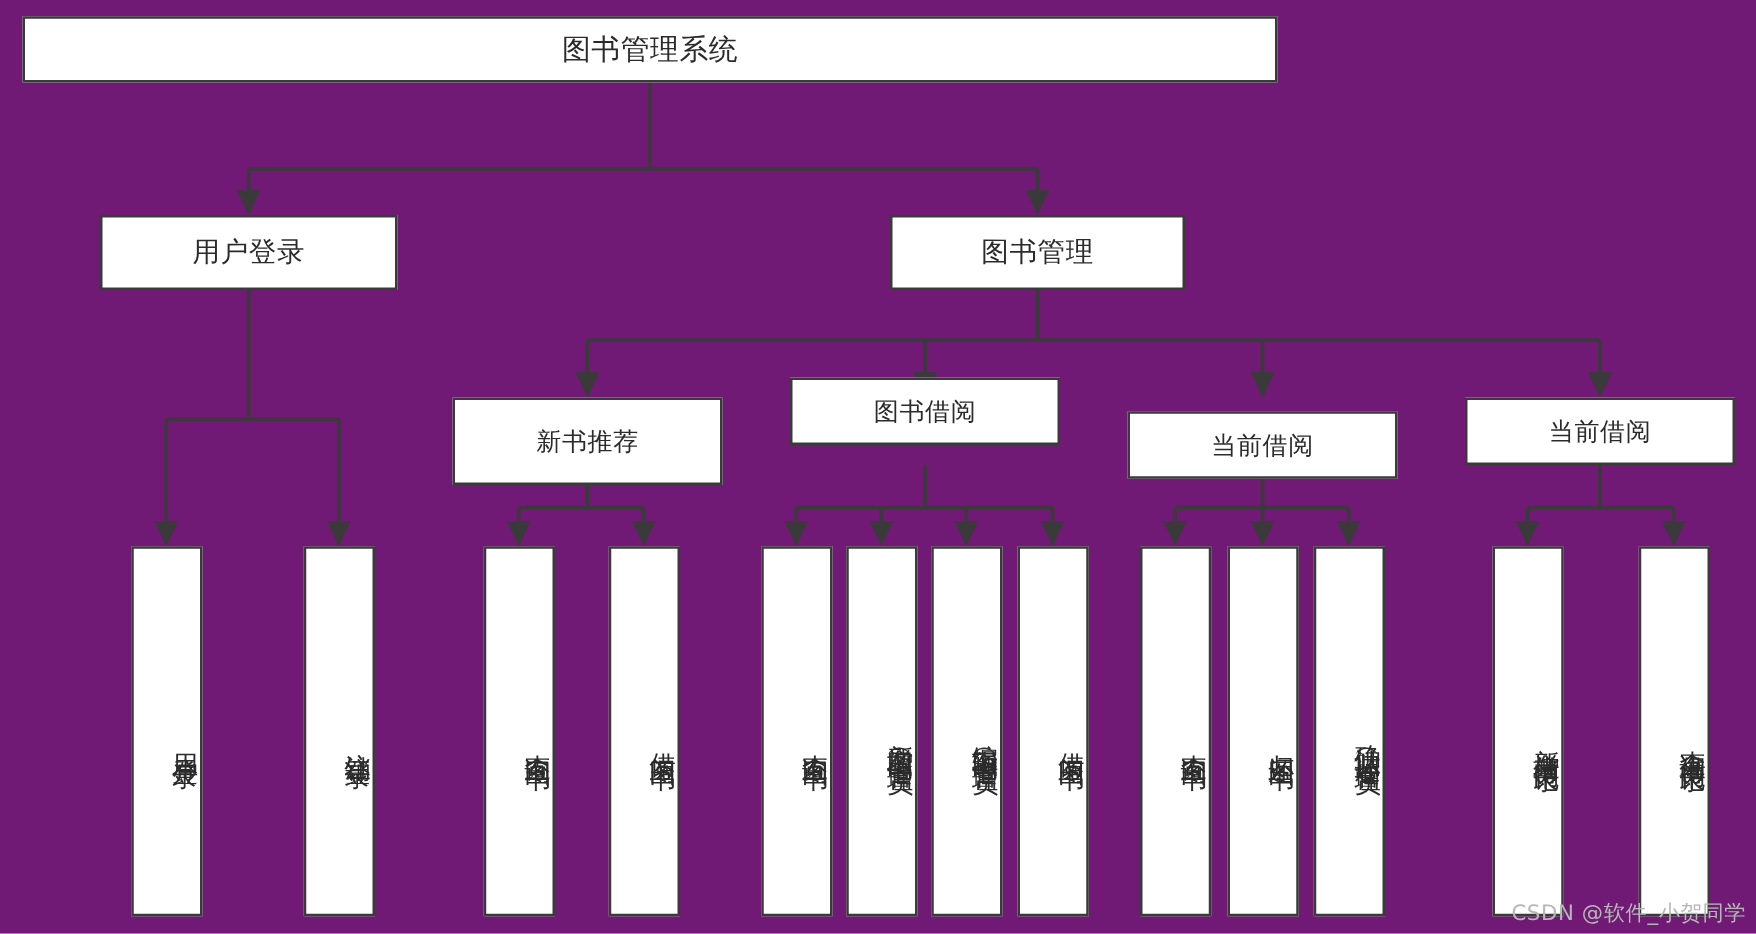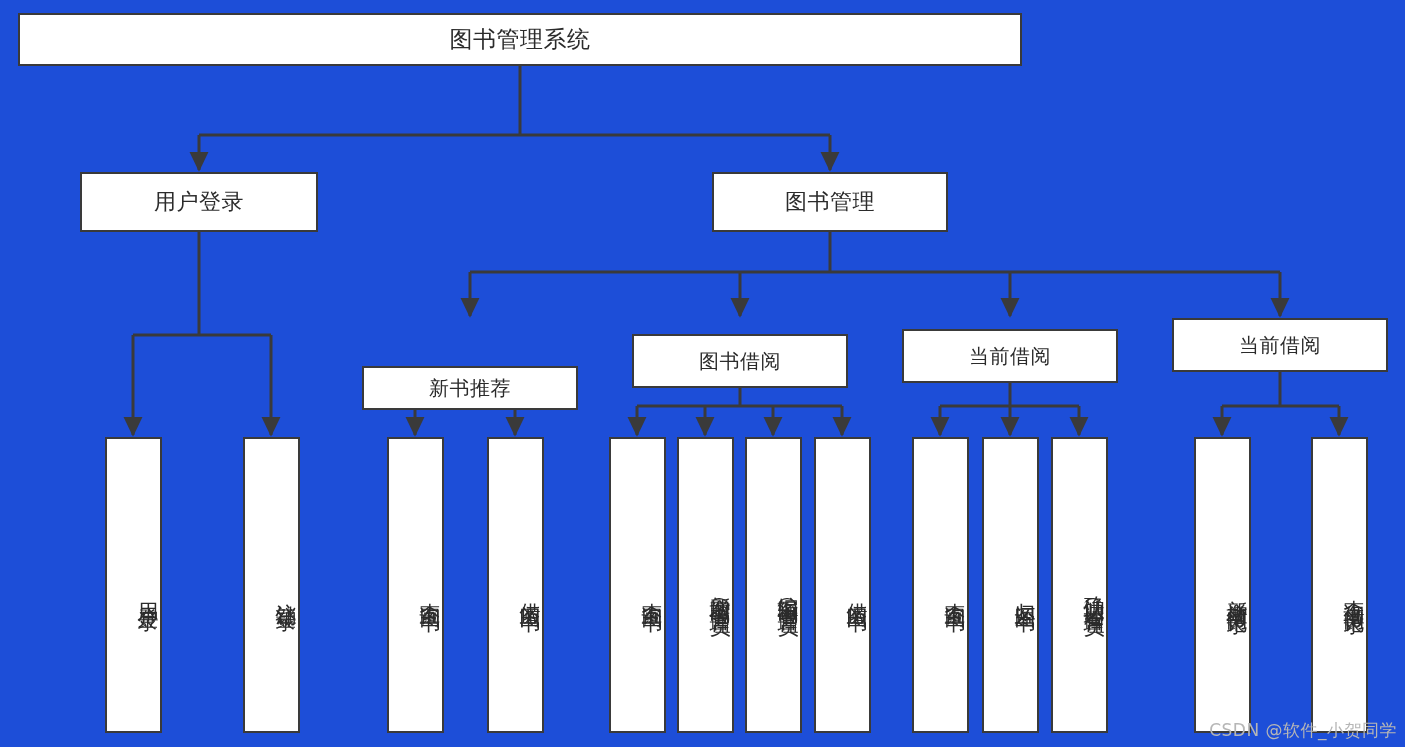--- a/index.html
+++ b/index.html
@@ -8,21 +8,21 @@
     padding: 0;
     background: #ffffff;
   }
   body {
     font-family: "DejaVu Sans", "Liberation Sans", sans-serif;
   }
   #diagram-root {
     position: relative;
     width: 1405px;
     height: 747px;
-    background: #1d4ed8;
+    background: #701a75;
     overflow: hidden;
   }
   #edges-layer {
     position: absolute;
     left: 0;
     top: 0;
     width: 1405px;
     height: 747px;
     pointer-events: none;
   }
@@ -135,24 +135,24 @@
     <span class="node-label">图书管理系统</span>
   </div>
 
   <div class="node level2" style="left:80px; top:172px; width:238px; height:60px;">
     <span class="node-label">用户登录</span>
   </div>
   <div class="node level2" style="left:712px; top:172px; width:236px; height:60px;">
     <span class="node-label">图书管理</span>
   </div>
 
-  <div class="node level3" style="left:362px; top:318px; width:216px; height:44px;margin-top:48px;">
+  <div class="node level3" style="left:362px; top:318px; width:216px; height:70px;">
     <span class="node-label">新书推荐</span>
   </div>
-  <div class="node level3" style="left:632px; top:334px; width:216px; height:54px;">
+  <div class="node level3" style="left:632px; top:302px; width:216px; height:54px;">
     <span class="node-label">图书借阅</span>
   </div>
   <div class="node level3" style="left:902px; top:318px; width:216px; height:54px;margin-top:11px;">
     <span class="node-label">当前借阅</span>
   </div>
   <div class="node level3" style="left:1172px; top:318px; width:216px; height:54px;">
     <span class="node-label">当前借阅</span>
   </div>
 
   <div class="node leaf" style="left:105px; top:437px; width:57px; height:296px;">

